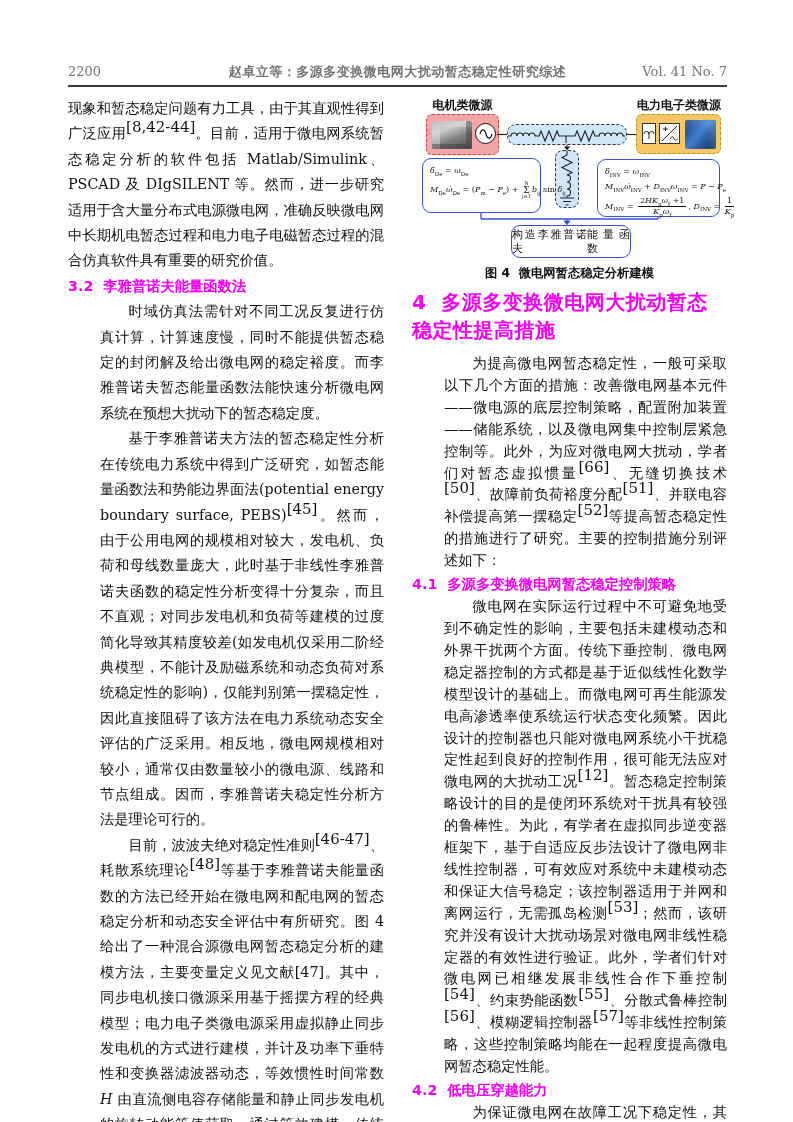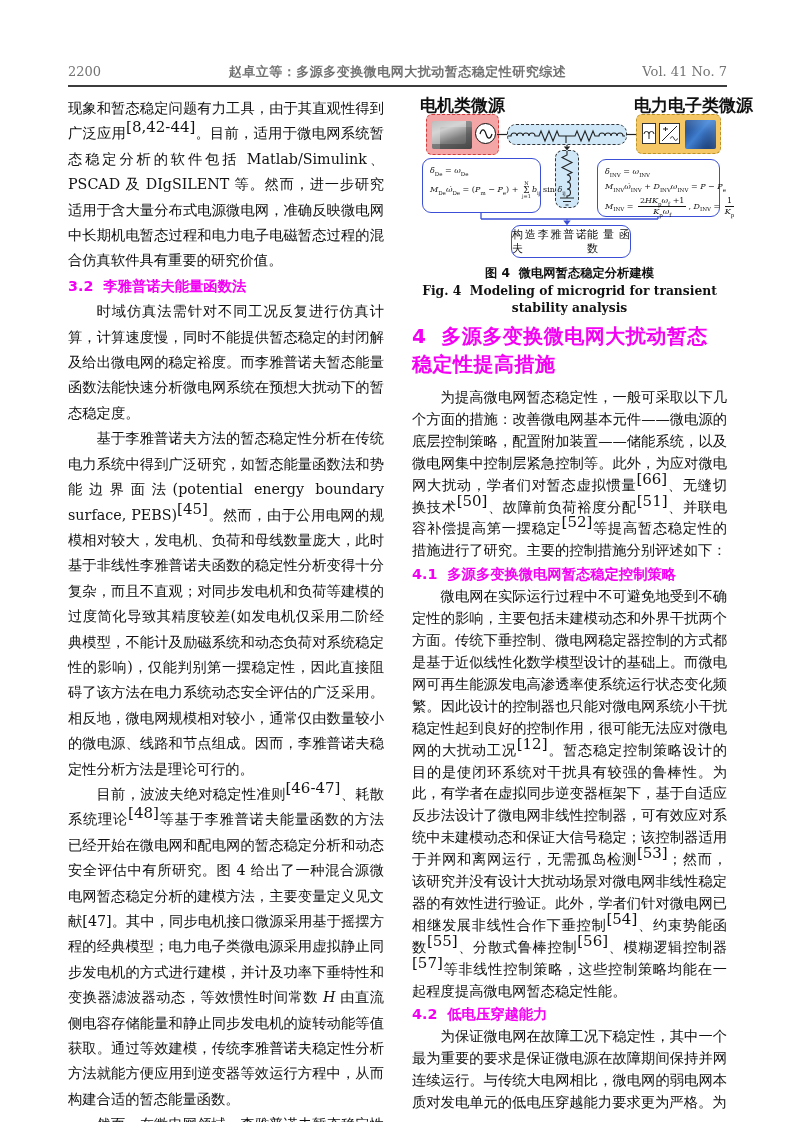--- a/index.html
+++ b/index.html
@@ -10,32 +10,32 @@
           color:#737373;font-size:13px;}
   .header .pageno{width:90px;text-align:left;}
   .header .htitle{flex:1;text-align:center;font-weight:600;letter-spacing:.5px;}
   .header .issue{width:90px;text-align:right;white-space:nowrap;}
   .hrule{position:absolute;top:85px;left:68px;width:659px;border-top:2px solid #3c3c3c;}
   
   .content{position:absolute;top:96px;left:68px;width:659px;display:flex;gap:28px;}
   .col{width:316px;font-size:14.3px;line-height:25.4px;text-align:justify;}
   .col.right{width:315px;}
   .para{margin:0;}
-  .para.ind{text-indent:2em;}
+  .para.ind{text-indent:2em;margin-left:32px;}
   .col.right .para{line-height:21.9px;}
   sup{font-size:15px;line-height:0;vertical-align:super;}
   .h2{color:#f400f4;font-family:"DejaVu Sans","Liberation Sans",sans-serif;font-weight:bold;
       font-size:14.3px;line-height:25.4px;text-align:left;}
   .col.right .h2{line-height:24px;}
   .h1{color:#f400f4;font-family:"DejaVu Sans","Liberation Sans",sans-serif;font-weight:bold;
       font-size:20px;line-height:27.5px;margin:7px 0 9px 0;text-align:left;letter-spacing:.5px;}
   
   .figure{position:relative;width:315px;height:163px;margin-top:1px;}
   .flabel{position:absolute;font-family:"DejaVu Sans","Liberation Sans",sans-serif;font-weight:bold;
-          font-size:17px;line-height:14px;color:#111;text-align:center;white-space:nowrap;}
+          font-size:12px;line-height:14px;color:#111;text-align:center;white-space:nowrap;}
   .machine-box{position:absolute;left:14px;top:17px;width:73px;height:41px;background:#f4a6a6;
                border:1.6px dashed #d43c3c;border-radius:6px;box-sizing:border-box;}
   .machine-photo{position:absolute;left:5px;top:6px;width:40px;height:28px;border-radius:2px;
                  background:linear-gradient(160deg,#9f9f9f 0%,#cfcfcf 30%,#7d7d7d 62%,#4f4f4f 100%);
                  box-shadow:inset -6px -5px 0 rgba(60,60,60,.45), inset 8px 6px 0 rgba(220,220,220,.5);}
   .sync-circle{position:absolute;left:48px;top:8px;width:21px;height:21px;background:#fff;
                border:1.4px solid #111;border-radius:50%;box-sizing:border-box;}
   .net-box{position:absolute;left:95px;top:27px;width:120px;height:21px;background:#cfe7f7;
            border:1.4px dashed #333;border-radius:9px;box-sizing:border-box;}
   .load-box{position:absolute;left:143px;top:53px;width:24px;height:58px;background:#cfe7f7;
@@ -180,21 +180,20 @@
             <path d="M69 116 V122"></path>
             <path d="M246 120 V122"></path>
             <path d="M69 122 H246"></path>
             <path d="M155 122 V123.5"></path>
           </g>
           <polygon points="151.3,123.5 158.7,123.5 155,128.2" fill="#3b4fd6"></polygon>
         </svg>
       </div>
 
       <div class="cap-zh">图 4&nbsp;&nbsp;微电网暂态稳定分析建模</div>
-      <div class="cap-en">Fig. 4&nbsp;&nbsp;Modeling of microgrid for transient stability analysis</div>
 
       <div>
           <div class="h1">4&nbsp;&nbsp;多源多变换微电网大扰动暂态稳定性提高措施</div>
           <div class="para ind">为提高微电网暂态稳定性，一般可采取以下几个方面的措施：改善微电网基本元件——微电源的底层控制策略，配置附加装置——储能系统，以及微电网集中控制层紧急控制等。此外，为应对微电网大扰动，学者们对暂态虚拟惯量<sup>[66]</sup>、无缝切换技术<sup>[50]</sup>、故障前负荷裕度分配<sup>[51]</sup>、并联电容补偿提高第一摆稳定<sup>[52]</sup>等提高暂态稳定性的措施进行了研究。主要的控制措施分别评述如下：</div>
           <div class="h2">4.1&nbsp;&nbsp;多源多变换微电网暂态稳定控制策略</div>
           <div class="para ind">微电网在实际运行过程中不可避免地受到不确定性的影响，主要包括未建模动态和外界干扰两个方面。传统下垂控制、微电网稳定器控制的方式都是基于近似线性化数学模型设计的基础上。而微电网可再生能源发电高渗透率使系统运行状态变化频繁。因此设计的控制器也只能对微电网系统小干扰稳定性起到良好的控制作用，很可能无法应对微电网的大扰动工况<sup>[12]</sup>。暂态稳定控制策略设计的目的是使闭环系统对干扰具有较强的鲁棒性。为此，有学者在虚拟同步逆变器框架下，基于自适应反步法设计了微电网非线性控制器，可有效应对系统中未建模动态和保证大信号稳定；该控制器适用于并网和离网运行，无需孤岛检测<sup>[53]</sup>；然而，该研究并没有设计大扰动场景对微电网非线性稳定器的有效性进行验证。此外，学者们针对微电网已相继发展非线性合作下垂控制<sup>[54]</sup>、约束势能函数<sup>[55]</sup>、分散式鲁棒控制<sup>[56]</sup>、模糊逻辑控制器<sup>[57]</sup>等非线性控制策略，这些控制策略均能在一起程度提高微电网暂态稳定性能。</div>
           <div class="h2">4.2&nbsp;&nbsp;低电压穿越能力</div>
           <div class="para ind">为保证微电网在故障工况下稳定性，其中一个最为重要的要求是保证微电源在故障期间保持并网连续运行。与传统大电网相比，微电网的弱电网本质对发电单元的低电压穿越能力要求更为严格。为</div>
         </div>
     </div>

